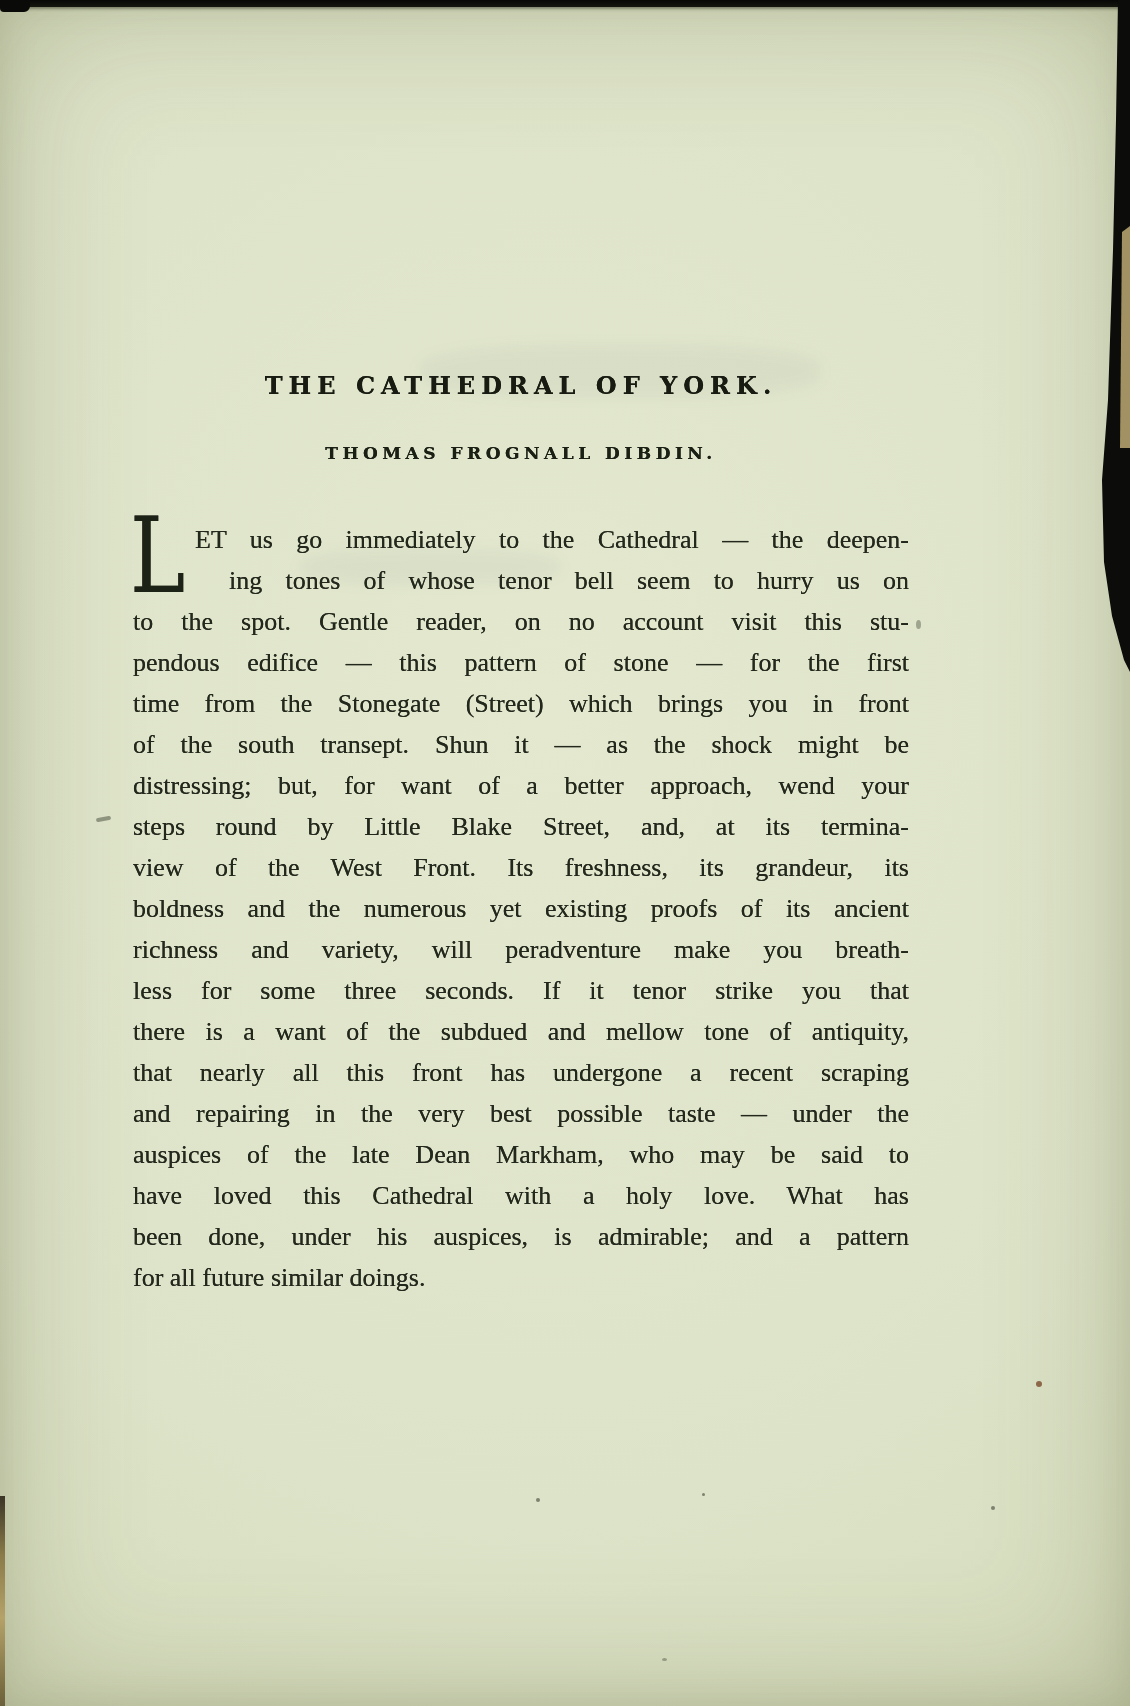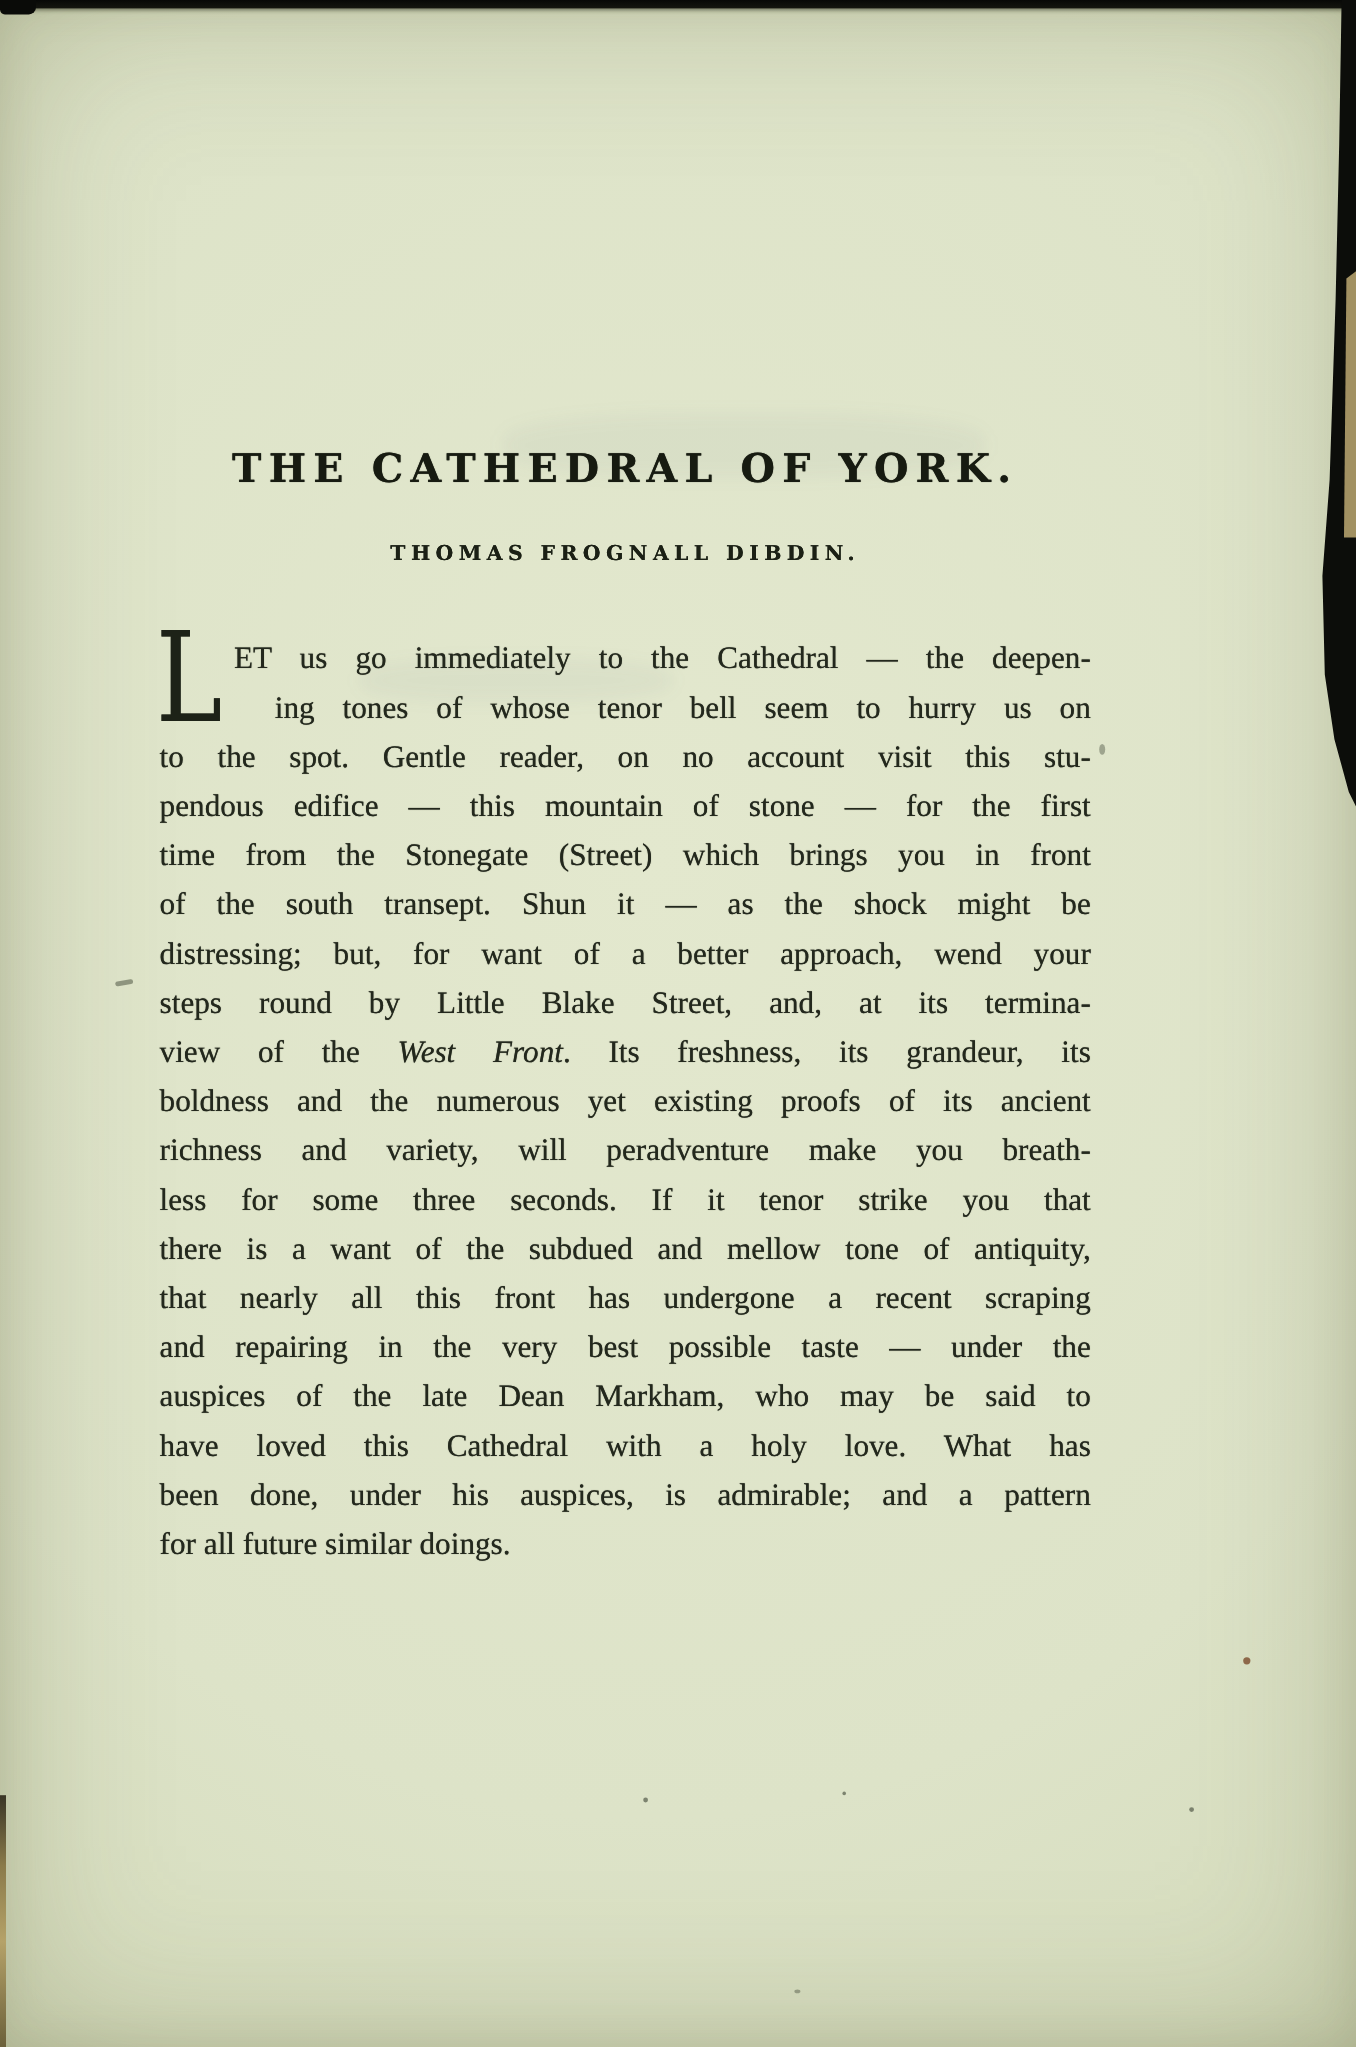--- a/index.html
+++ b/index.html
@@ -83,21 +83,21 @@
     top: 0;
     width: 776px;
     color: #23281d;
     z-index: 3;
   }
   .title {
     margin: 374px 0 0 0;
     text-align: center;
     font-family: "DejaVu Serif", serif;
     font-weight: bold;
-    font-size: 33px;
+    font-size: 24px;
     line-height: 1;
     letter-spacing: 6px;
     color: #171b11;
     text-shadow: 0 0 0.6px #171b11;
   }
   .author {
     margin: 47px 0 0 0;
     text-align: center;
     font-family: "DejaVu Serif", serif;
     font-weight: bold;
@@ -127,21 +127,21 @@
   .line {
     height: 41px;
     line-height: 41px;
     text-align: justify;
     text-align-last: justify;
     text-justify: inter-word;
   }
   .line.indent-1 { padding-left: 62px; }
   .line.indent-2 { padding-left: 96px; }
   .line.last { text-align-last: left; font-family: Liberation Serif, serif; }
-  .italic { font-style: italic; }
+  .italic { }
 </style>
 </head>
 <body>
 
 <div class="page">
 
   <div class="show-through" style="left:420px; top:345px; width:400px; height:52px;"></div>
   <div class="show-through" style="left:300px; top:550px; width:260px; height:34px;"></div>
   <div class="top-edge"></div>
   <div class="top-left-nub"></div>
@@ -160,21 +160,21 @@
 
   <div class="content">
     <h1 class="title">THE CATHEDRAL OF YORK.</h1>
     <h2 class="author">THOMAS FROGNALL DIBDIN.</h2>
 
     <div class="body-text">
       <span class="dropcap">L</span>
       <div class="line indent-1">ET us go immediately to the Cathedral — the deepen-</div>
       <div class="line indent-2">ing tones of whose tenor bell seem to hurry us on</div>
       <div class="line">to the spot.  Gentle reader, on no account visit this stu-</div>
-      <div class="line">pendous edifice — this mountain of stone — for the first</div>
+      <div class="line">pendous edifice — this pattern of stone — for the first</div>
       <div class="line">time from the Stonegate (Street) which brings you in front</div>
       <div class="line">of the south transept.  Shun it — as the shock might be</div>
       <div class="line">distressing; but, for want of a better approach, wend your</div>
       <div class="line">steps round by Little Blake Street, and, at its termina-</div>
       <div class="line"><span>view of the </span><span class="italic">West Front</span><span>.  Its freshness, its grandeur, its</span></div>
       <div class="line">boldness and the numerous yet existing proofs of its ancient</div>
       <div class="line">richness and variety, will peradventure make you breath-</div>
       <div class="line">less for some three seconds.  If it tenor strike you that</div>
       <div class="line">there is a want of the subdued and mellow tone of antiquity,</div>
       <div class="line">that nearly all this front has undergone a recent scraping</div>

